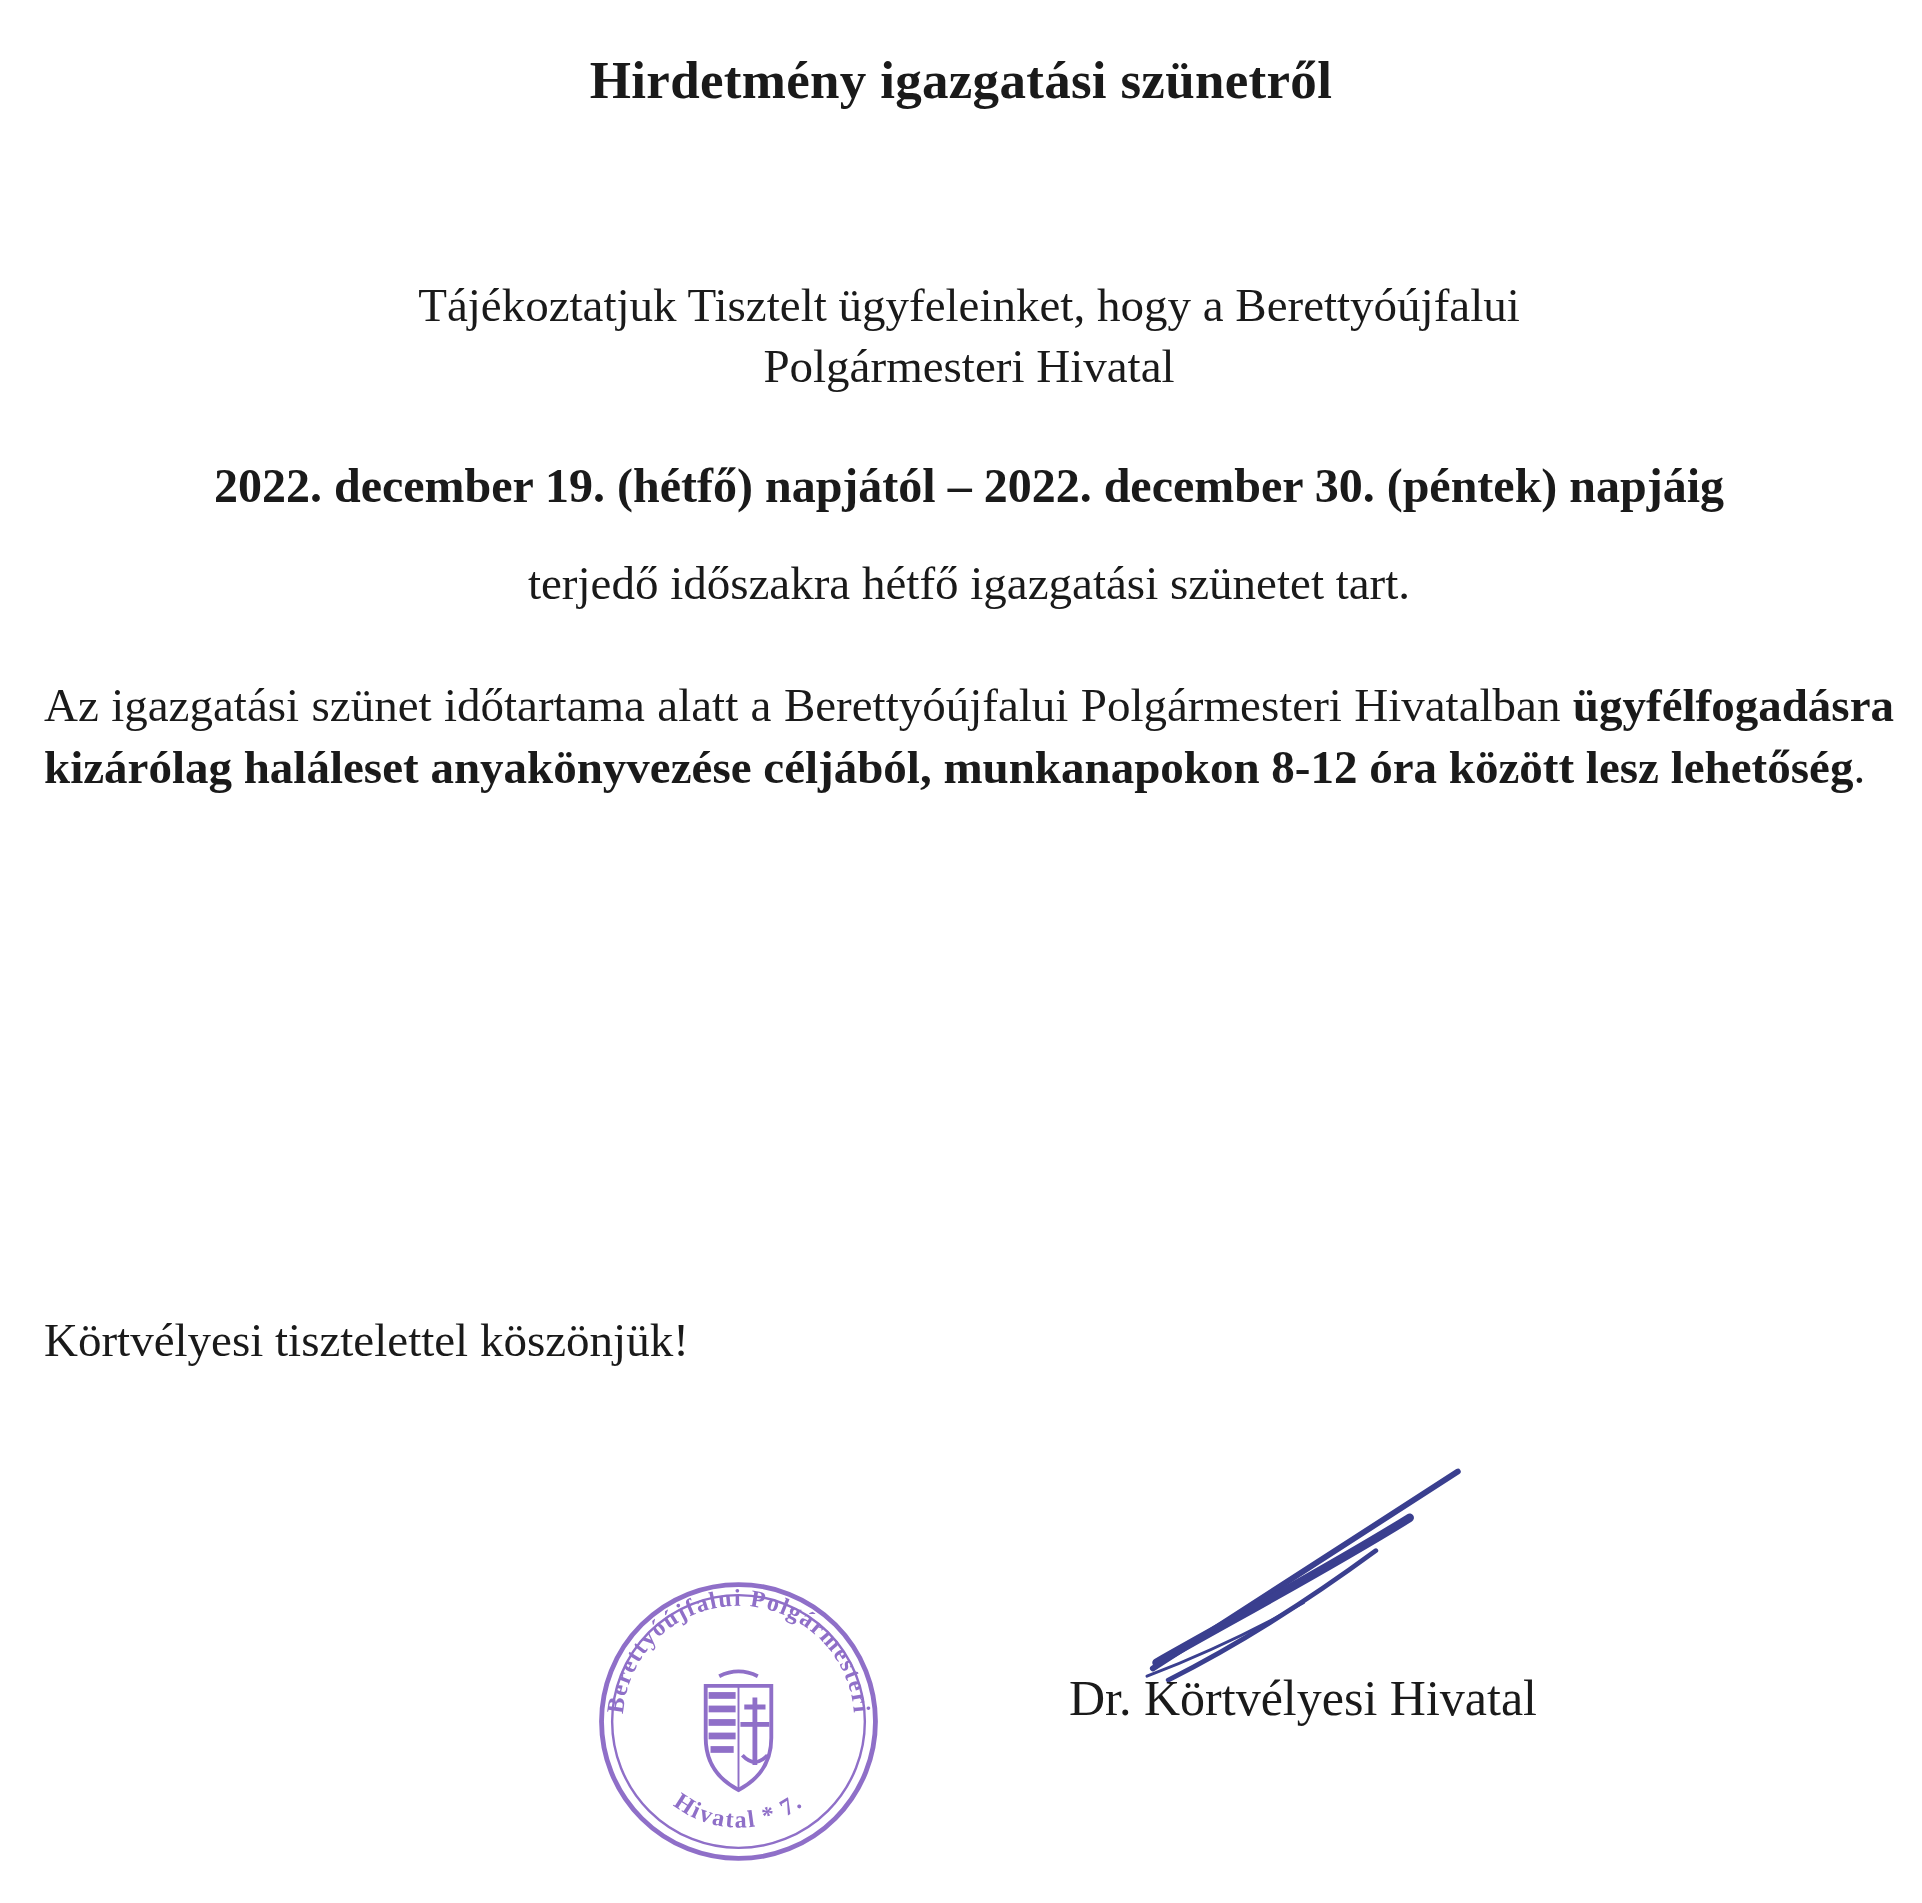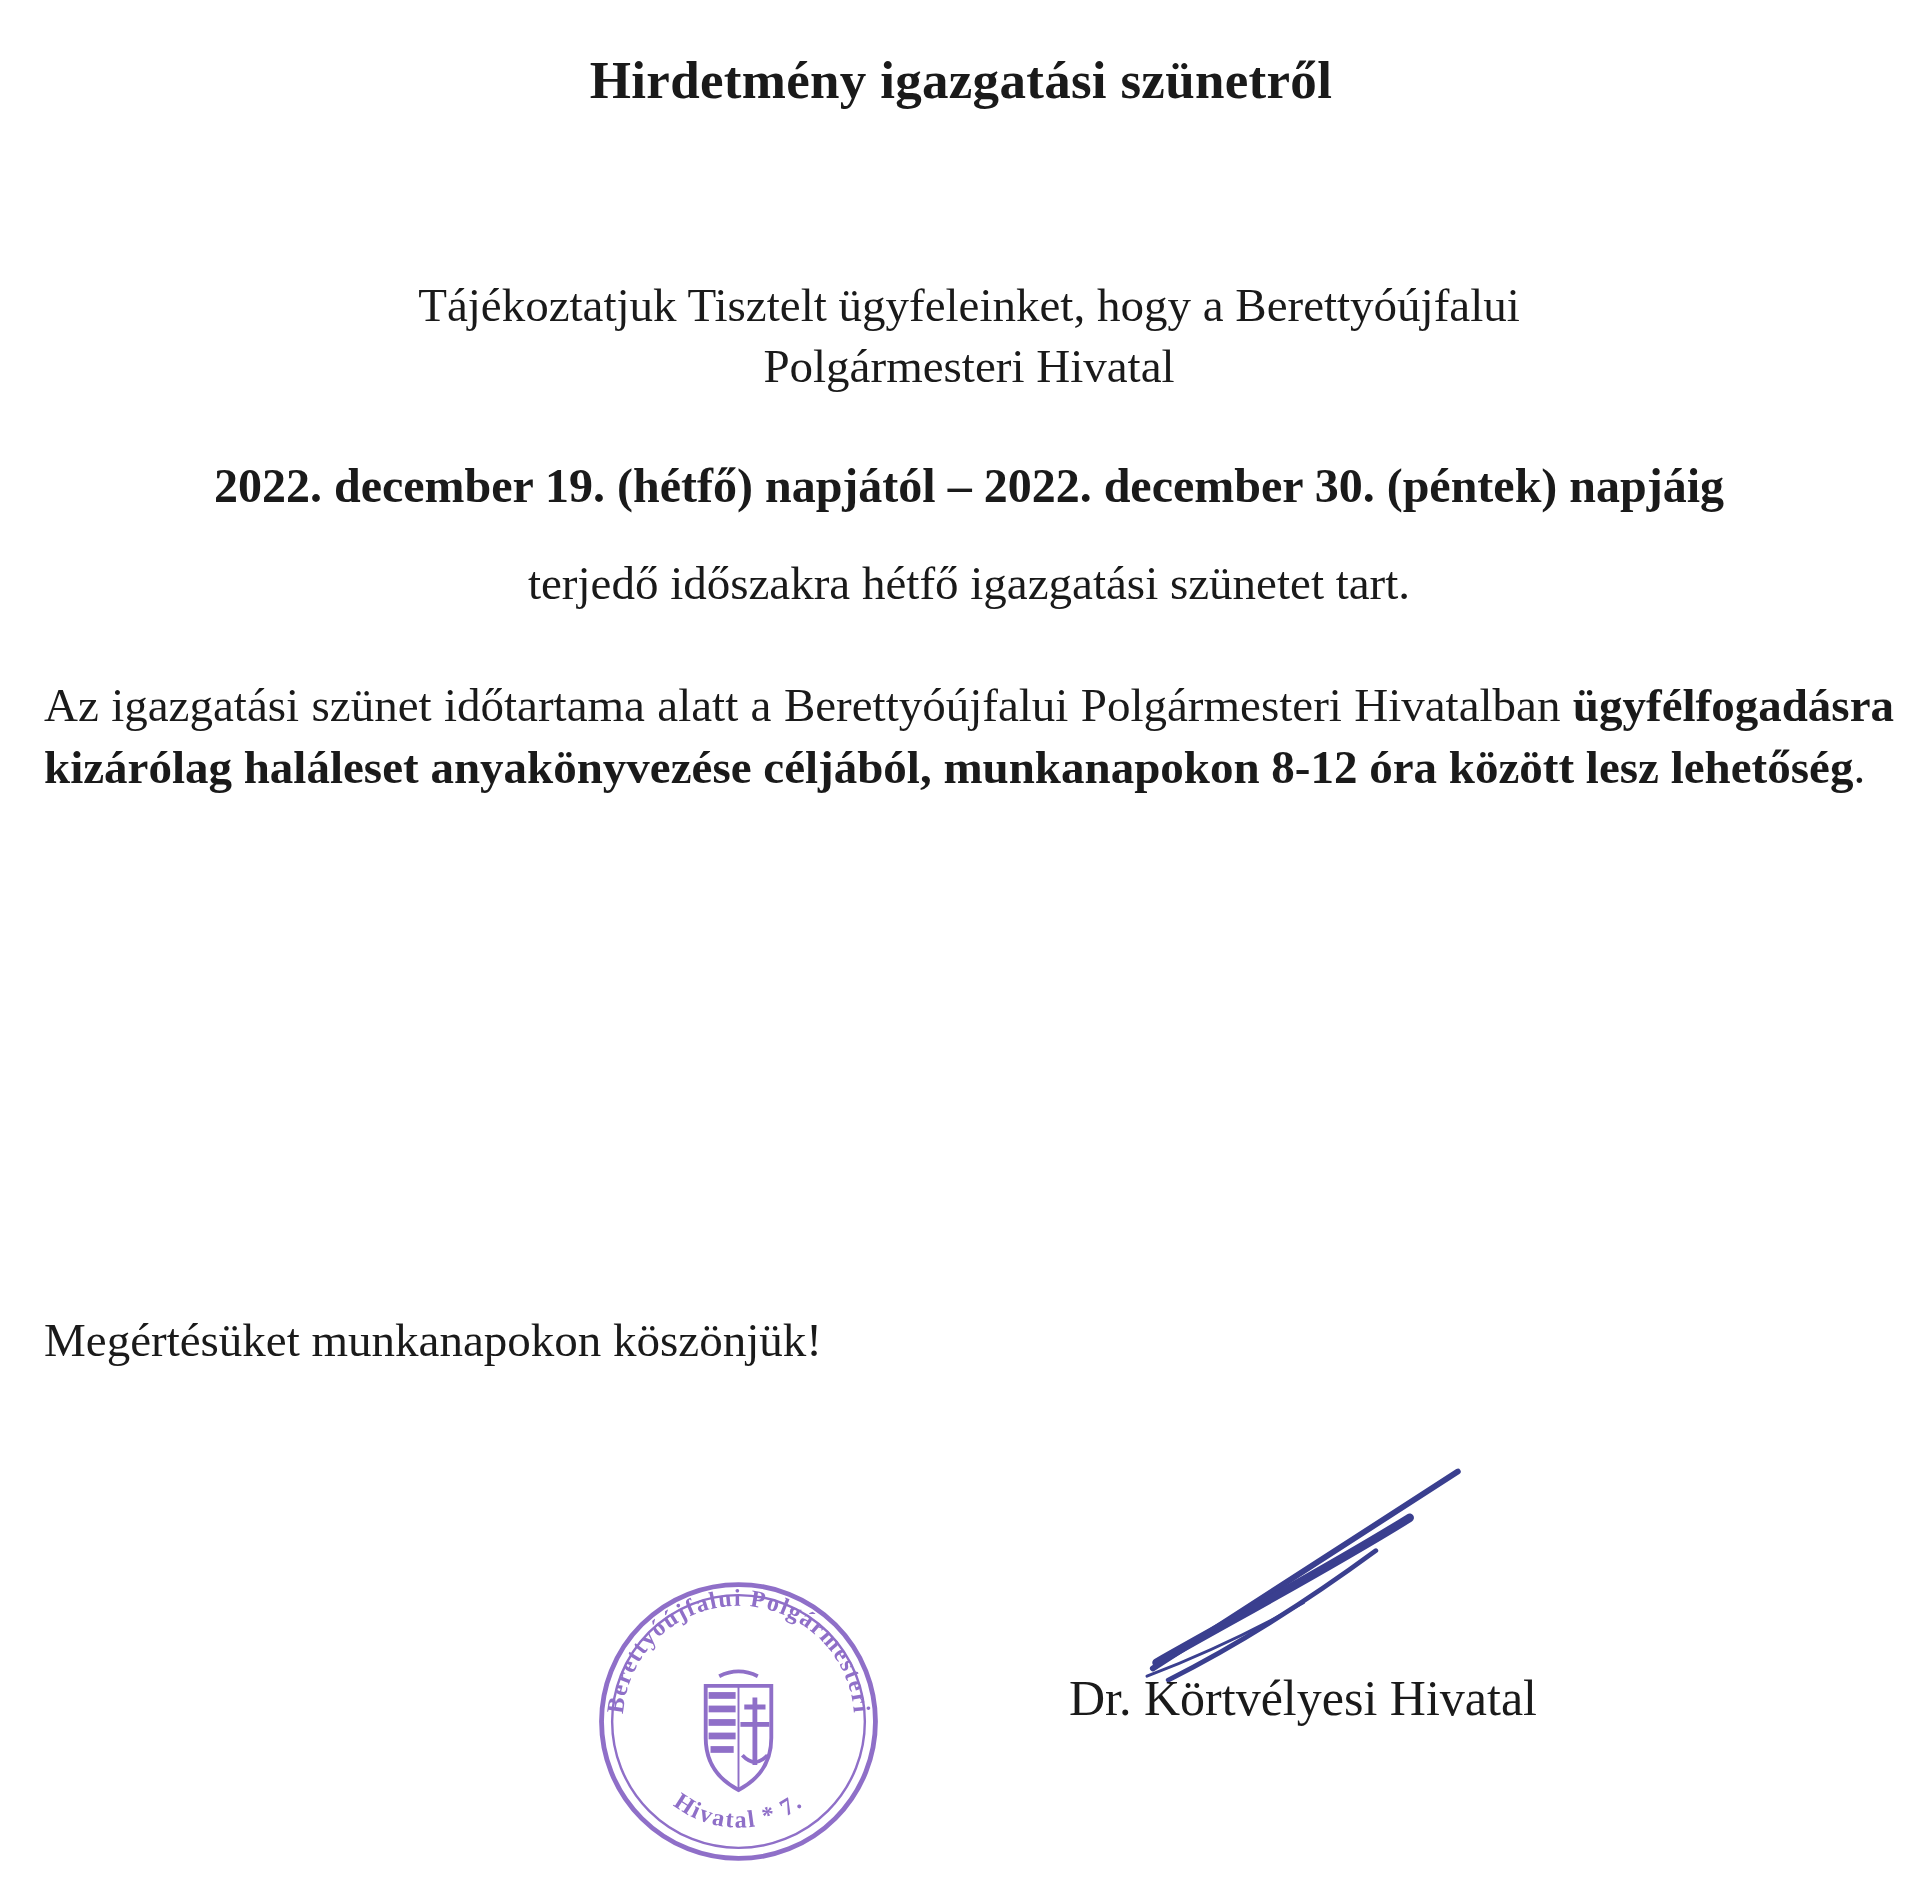--- a/index.html
+++ b/index.html
@@ -131,21 +131,21 @@
     <p class="para center p-dates">2022. december 19. (hétfő) napjától – 2022. december 30. (péntek) napjáig</p>
 
     <p class="para center p-period">terjedő időszakra hétfő igazgatási szünetet tart.</p>
 
     <p class="para justify p-detail">
       <span>Az igazgatási szünet időtartama alatt a Berettyóújfalui Polgármesteri Hivatalban </span><span class="bold">ügyfélfogadásra kizárólag haláleset anyakönyvezése céljából, munkanapokon 8-12 óra között lesz lehetőség</span><span>.</span>
     </p>
 
   </div>
 
-  <p class="p-thanks">Megértésüket munkanapokon köszönjük!</p>
+  <p class="p-thanks">Körtvélyesi tisztelettel köszönjük!</p>
 
   <div class="sign-area">
 
     <div class="stamp">
       <svg width="299" height="299" viewBox="0 0 310 310" xmlns="http://www.w3.org/2000/svg">
         <defs>
           <path id="arcTop" d="M 35 155 A 120 120 0 0 1 275 155"></path>
           <path id="arcBottom" d="M 45 155 A 110 110 0 0 0 265 155"></path>
         </defs>
         <circle cx="155" cy="155" r="142" fill="none" stroke="#8f6fc8" stroke-width="5"></circle>

